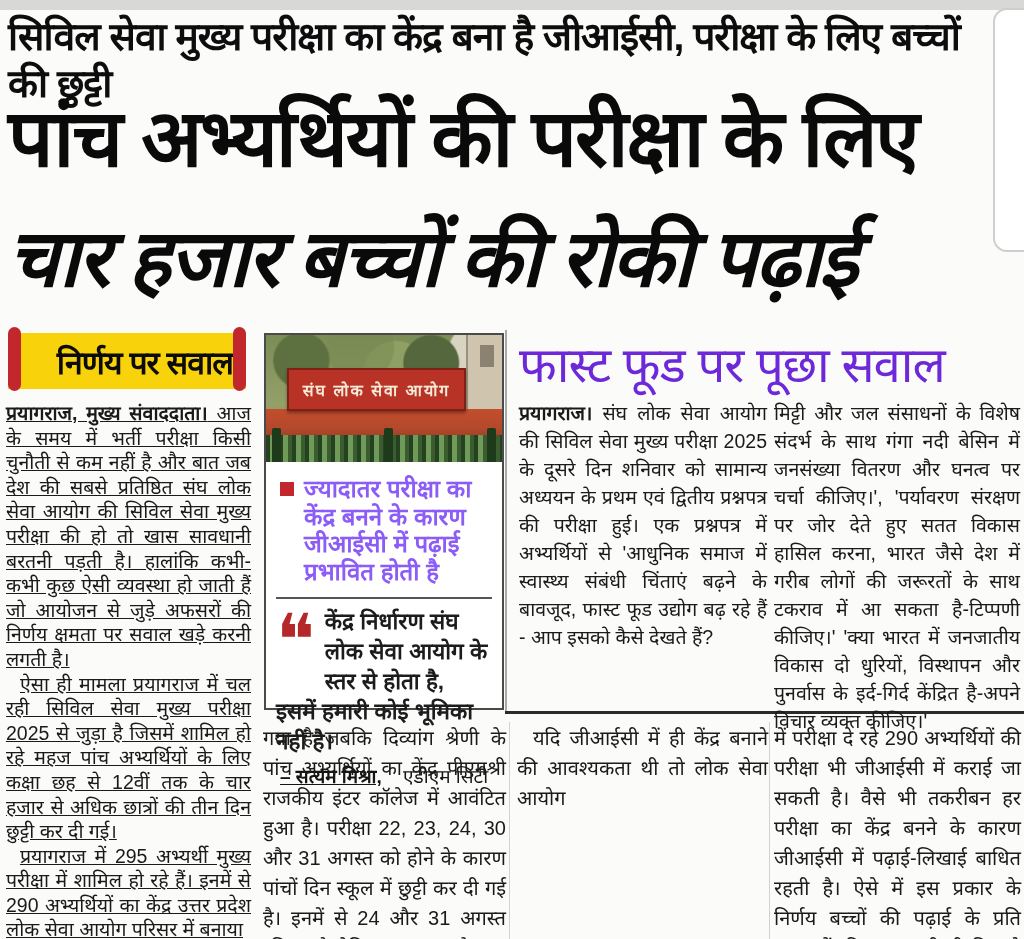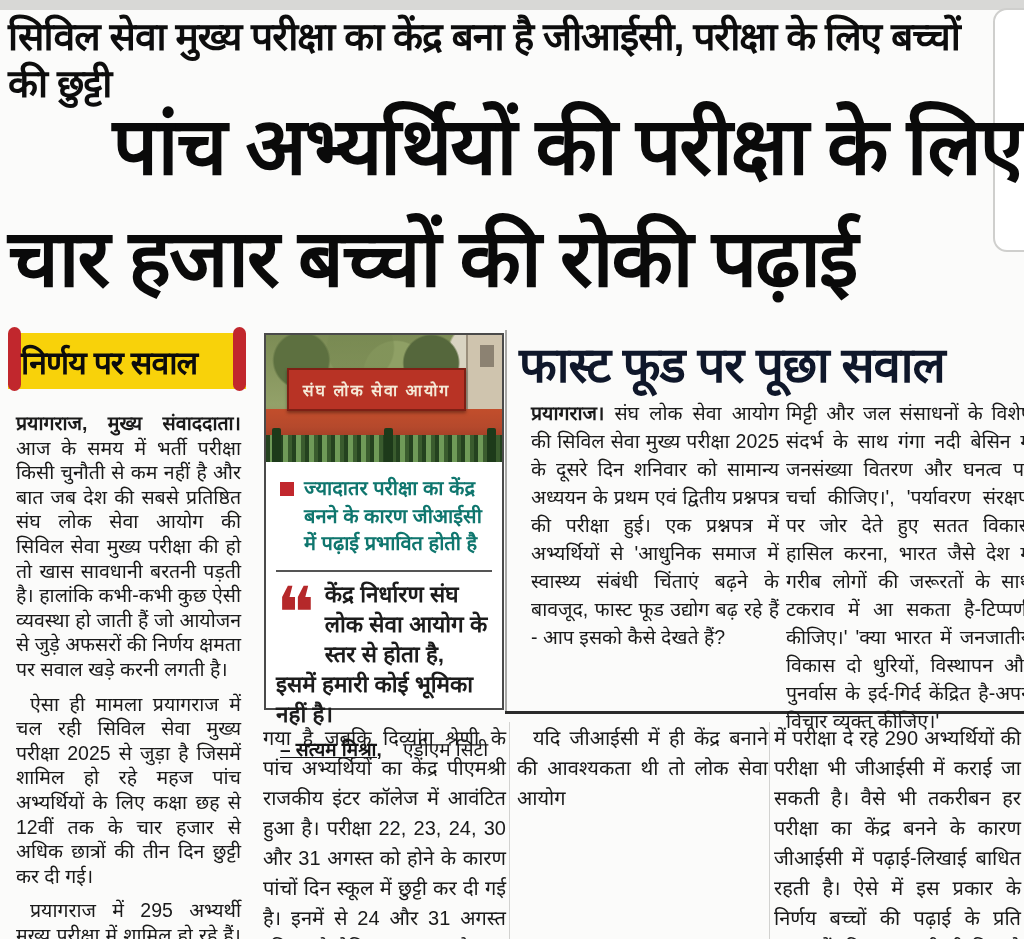--- a/index.html
+++ b/index.html
@@ -10,31 +10,31 @@
     color:#141414;
   }
   .top-strip{position:absolute;left:0;top:0;width:1024px;height:10px;background:#d8d8d6;}
   .card-edge{position:absolute;left:993px;top:8px;width:60px;height:240px;
     border:2px solid #cfcfcd;border-radius:14px;background:#fff;}
 
   .kicker{position:absolute;left:8px;top:14px;width:990px;
     font-size:39px;font-weight:700;letter-spacing:-1px;color:#0d0d0d;line-height:1.2;}
   .headline-1,.headline-2{position:absolute;left:8px;width:1014px;
     font-size:80px;font-weight:800;letter-spacing:-2px;color:#0a0a0a;white-space:nowrap;}
-  .headline-1{top:88px;text-align:right;}
-  .headline-2{top:200px;}
+  .headline-1{top:80px;}
+  .headline-2{top:200px;font-style:italic;}
 
   
   .tag-box{position:absolute;left:8px;top:333px;width:238px;height:56px;
     background:#f8d20a;display:flex;align-items:center;justify-content:space-between;}
   .tag-bar{width:13px;height:64px;background:#c1272d;border-radius:7px;flex:0 0 auto;margin-top:-4px;}
-  .tag-label{flex:1;text-align:left;font-size:32px;font-weight:800;color:#0c0c0c;letter-spacing:-1px;}
+  .tag-label{flex:1;text-align:right;font-size:32px;font-weight:800;color:#0c0c0c;letter-spacing:-1px;}
   .col1-body{position:absolute;left:6px;top:401px;width:245px;
     font-size:19.5px;line-height:24.6px;text-align:justify;color:#1a1a1a;}
-  .col1-body p{margin:10px;}
+  .col1-body p{margin:0;text-decoration:underline;}
   .col1-body p.indent{text-indent:14px;}
   b.dateline{font-weight:700;}
 
   
   .photo-box{position:absolute;left:264px;top:333px;width:240px;height:377px;
     border:2px solid #4a4a4a;background:#fff;box-sizing:border-box;}
   .photo{position:relative;width:100%;height:127px;overflow:hidden;background:#8d9b63;}
   .ph-foliage{position:absolute;inset:0;
     background:
       radial-gradient(circle at 15% 20%, #5d7040 0 12%, transparent 13%),
@@ -51,37 +51,37 @@
     display:flex;align-items:center;justify-content:center;}
   .ph-sign span{color:#f5e9d7;font-size:16px;font-weight:700;letter-spacing:2px;white-space:nowrap;}
   .ph-wall{position:absolute;left:0;right:0;bottom:18%;height:24%;
     background:linear-gradient(180deg,#c24e2c 0%,#b5492c 60%,#a03f26 100%);}
   .ph-fence{position:absolute;left:0;right:0;bottom:0;height:21%;
     background:repeating-linear-gradient(90deg,#24421f 0 4px,#6f9a58 4px 9px,#3a5c2e 9px 13px);}
   .ph-post{position:absolute;bottom:0;width:9px;height:34px;background:#1d3a1a;border-radius:2px 2px 0 0;}
 
   .caption-row{display:flex;margin:13px 12px 0 14px;}
   .bullet-square{width:14px;height:14px;background:#c1272d;margin:7px 10px 0 0;flex:0 0 auto;}
-  .caption-text{font-size:20px;line-height:27.5px;font-weight:700;color:#0f766e;}
+  .caption-text{font-size:24px;line-height:27.5px;font-weight:700;color:#8b5cf6;}
   .cap-divider{border:none;border-top:2px solid #555;margin:12px 10px 8px 10px;}
   .quote-block{margin:2px 12px 0 10px;font-size:22.5px;line-height:30px;font-weight:700;color:#1c1c1c;}
   .quote-mark{float:left;font-size:72px;line-height:58px;color:#b5282a;margin:4px 10px 0 0;
     font-family:"DejaVu Sans",sans-serif;font-weight:400;}
   .quote-attrib{margin:6px 12px 0 14px;font-size:19px;}
   .attrib-name{font-weight:700;text-decoration:underline;}
   .attrib-role{font-weight:400;margin-left:16px;}
 
   
   .ff-rule-left{position:absolute;left:505px;top:330px;width:2px;height:382px;background:#a9a9a7;}
   .ff-rule-bottom{position:absolute;left:505px;top:711px;width:519px;height:3px;background:#2b2b2b;}
   .ff-headline{position:absolute;left:519px;top:330px;width:500px;
-    font-size:49px;font-weight:700;letter-spacing:-1px;color:#0f172a;white-space:nowrap;}
+    font-size:49px;font-weight:400;letter-spacing:-1px;color:#6d28d9;white-space:nowrap;}
   .ff-colA{position:absolute;left:519px;top:399px;width:248px;}
   .ff-colB{position:absolute;left:774px;top:399px;width:246px;}
-  .ff-colA,.ff-colB{font-size:19.5px;line-height:28px;text-align:justify;color:#1a1a1a;margin-left:12px;}
+  .ff-colA,.ff-colB{font-size:19.5px;line-height:28px;text-align:justify;color:#1a1a1a;}
   .ff-colA p,.ff-colB p{margin:0;}
   .ff-colA p.indent{text-indent:16px;}
 
   
   .b-col{position:absolute;top:723px;font-size:20px;line-height:30px;text-align:justify;color:#1a1a1a;}
   .b-col p{margin:0;}
   .b-col p.indent{text-indent:16px;}
   .b-col1{left:263px;width:243px;}
   .b-col2{left:517px;width:251px;}
   .b-col3{left:774px;width:247px;}

